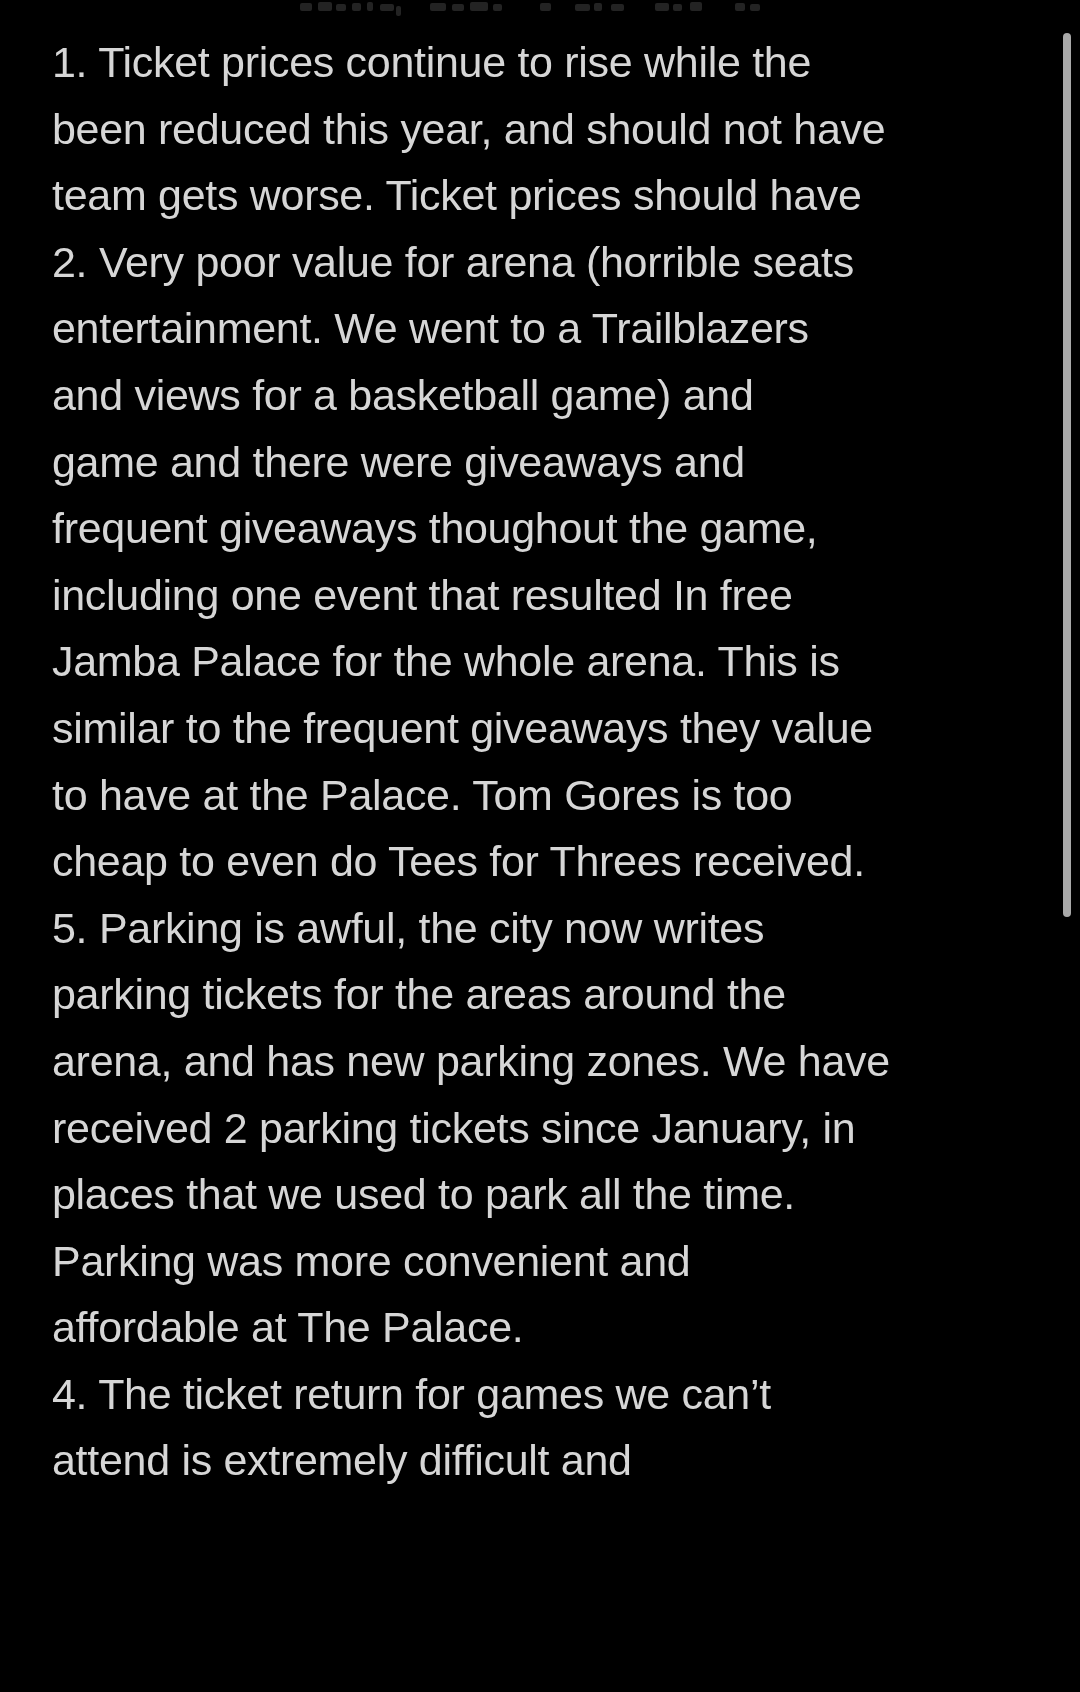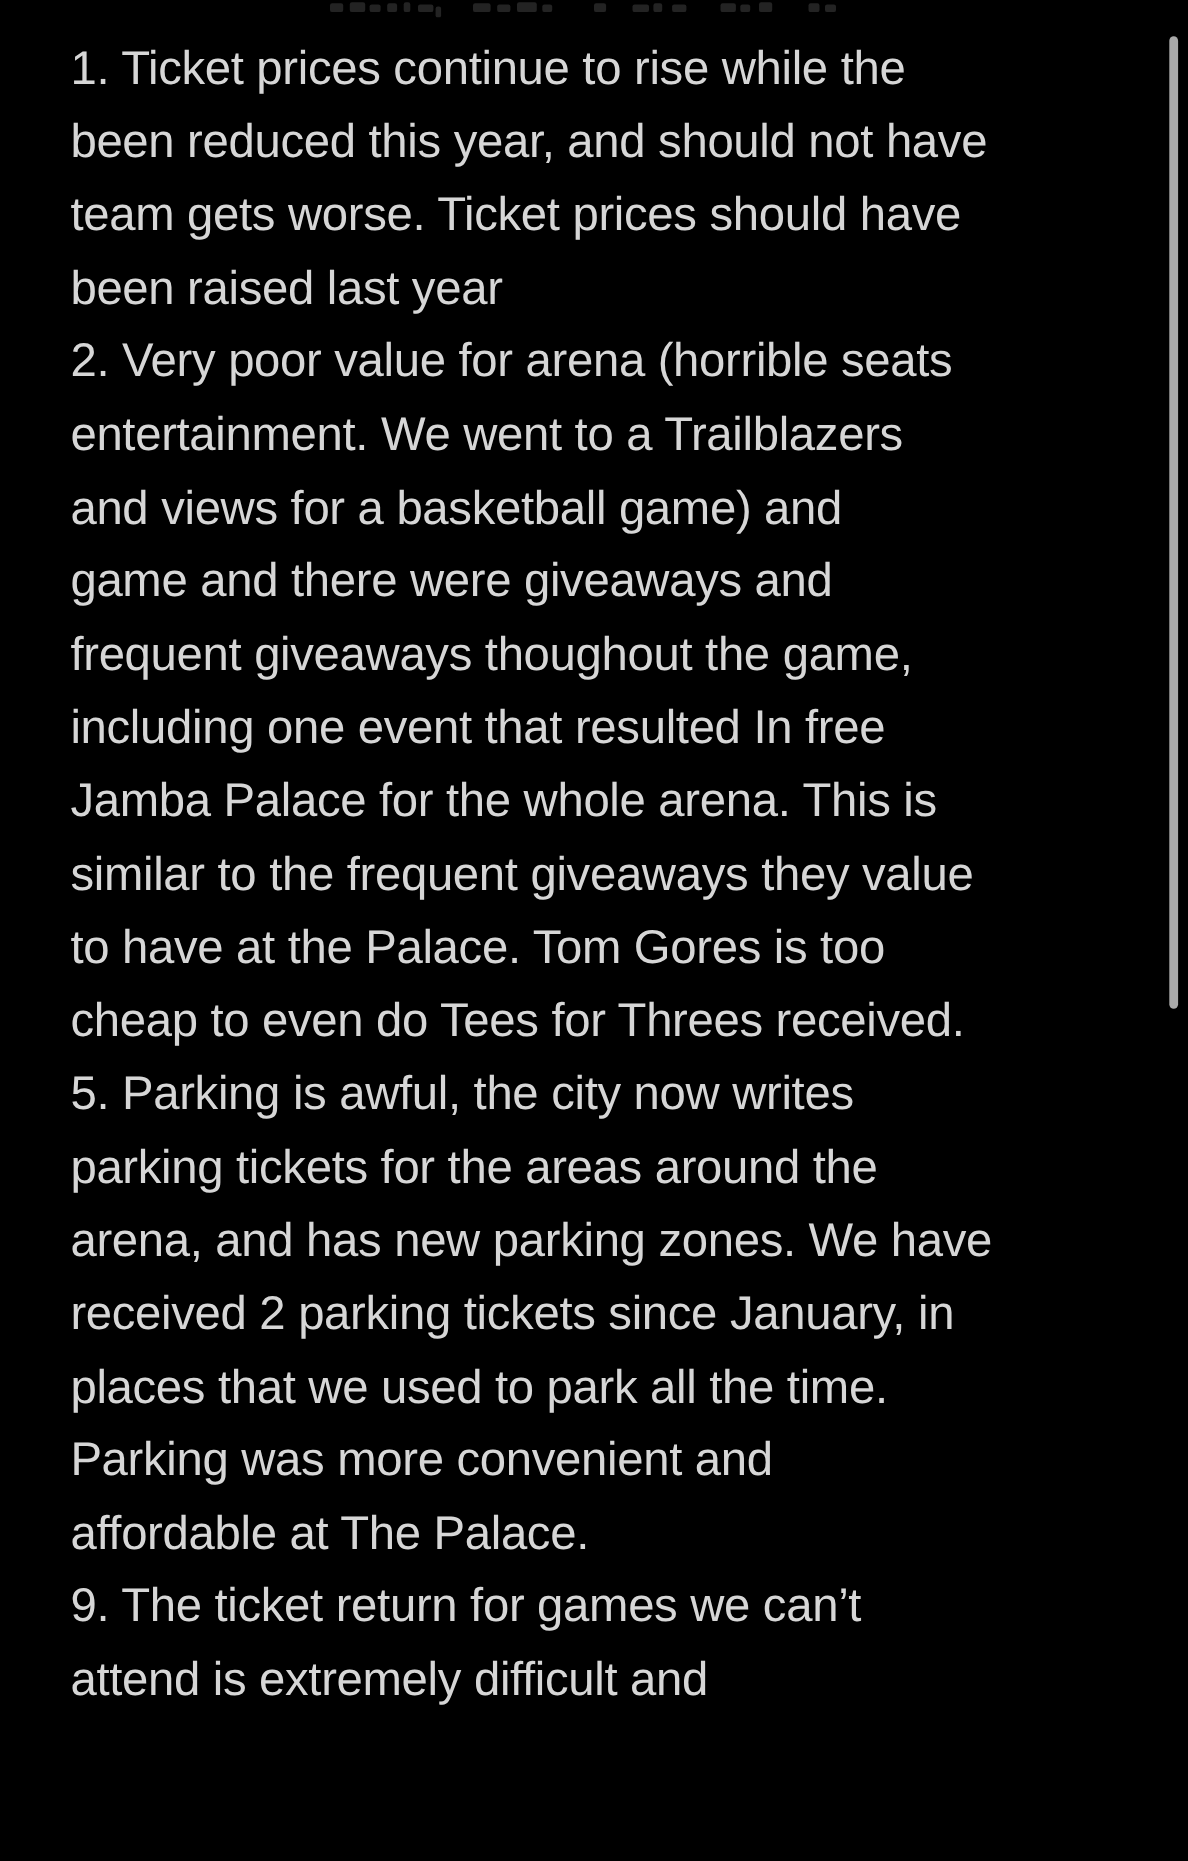--- a/index.html
+++ b/index.html
@@ -22,21 +22,21 @@
   
   .top-fragments {
     position: absolute;
     left: 0; top: 0;
     width: 1080px; height: 16px;
     overflow: hidden;
   }
   
   .post-body {
     position: absolute;
-    left: 64px;
+    left: 52px;
     top: 29px;
     width: 952px;
   }
   .text-line {
     font-size: 43px;
     line-height: 66.6px;
     letter-spacing: -0.3px;
     color: var(--text);
     white-space: nowrap;
     font-weight: 400;
@@ -81,37 +81,36 @@
         <rect x="735" y="3" width="10" height="8" rx="2"></rect>
         <rect x="750" y="4" width="10" height="7" rx="2"></rect>
       </g>
     </svg>
   </div>
 
   <div class="post-body">
     <div class="text-line">1. Ticket prices continue to rise while the</div>
     <div class="text-line">been reduced this year, and should not have</div>
     <div class="text-line">team gets worse. Ticket prices should have</div>
-    <div class="text-line">been raised last year</div>
     <div class="text-line">2. Very poor value for arena (horrible seats</div>
     <div class="text-line">entertainment. We went to a Trailblazers</div>
     <div class="text-line">and views for a basketball game) and</div>
     <div class="text-line">game and there were giveaways and</div>
     <div class="text-line">frequent giveaways thoughout the game,</div>
     <div class="text-line">including one event that resulted In free</div>
     <div class="text-line">Jamba Palace for the whole arena. This is</div>
     <div class="text-line">similar to the frequent giveaways they value</div>
     <div class="text-line">to have at the Palace. Tom Gores is too</div>
     <div class="text-line">cheap to even do Tees for Threes received.</div>
     <div class="text-line">5. Parking is awful, the city now writes</div>
     <div class="text-line">parking tickets for the areas around the</div>
     <div class="text-line">arena, and has new parking zones. We have</div>
     <div class="text-line">received 2 parking tickets since January, in</div>
     <div class="text-line">places that we used to park all the time.</div>
     <div class="text-line">Parking was more convenient and</div>
     <div class="text-line">affordable at The Palace.</div>
-    <div class="text-line">9. The ticket return for games we can’t</div>
+    <div class="text-line">4. The ticket return for games we can’t</div>
     <div class="text-line">attend is extremely difficult and</div>
   </div>
 
   <div class="scrollbar-thumb"></div>
 
 </div>
 
 </body></html>

